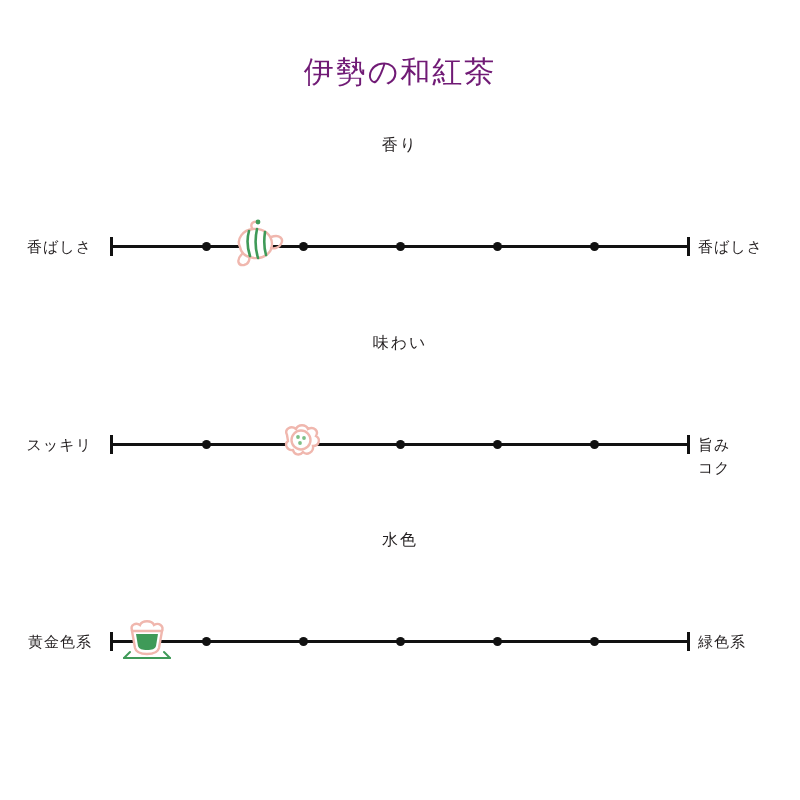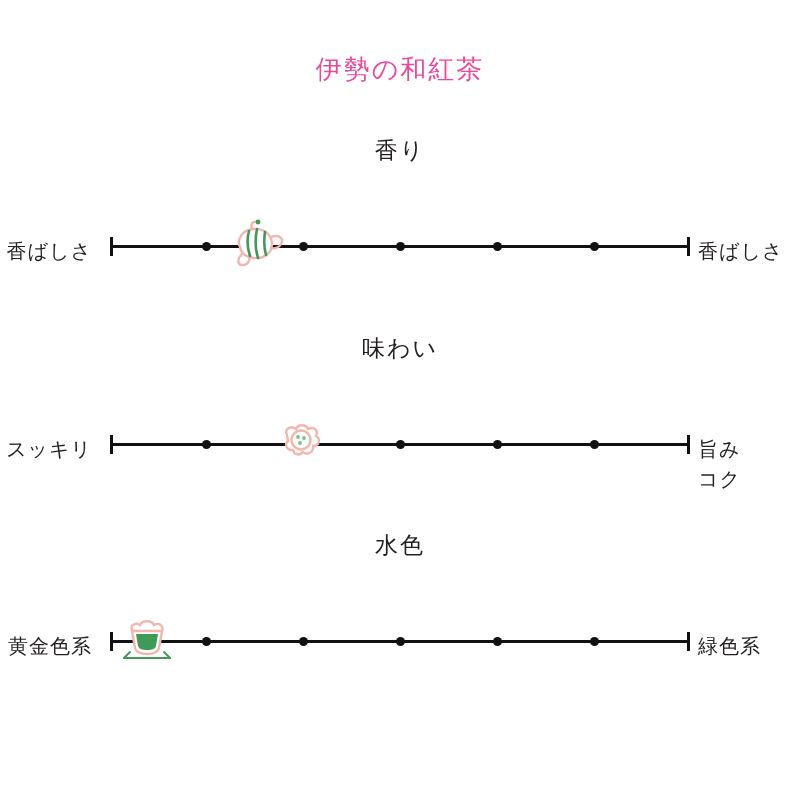--- a/index.html
+++ b/index.html
@@ -18,34 +18,34 @@
   .page {
     position: absolute;
     inset: 0;
   }
   .chart-title {
     position: absolute;
     top: 52px;
     left: 0;
     width: 800px;
     text-align: center;
-    font-size: 26px;
+    font-size: 30px;
     letter-spacing: 2px;
-    color: #ec4899;
+    color: #701a75;
     font-family: "Liberation Serif", serif;
   }
   .group {
     position: absolute;
     left: 0;
     width: 800px;
   }
   .group-label {
     width: 800px;
     text-align: center;
-    font-size: 23px;
+    font-size: 16px;
     letter-spacing: 2px;
     color: #231f20;
     font-family: "Liberation Serif", serif;
   }
   .axis-wrap {
     position: absolute;
     left: 0;
     width: 800px;
     height: 60px;
   }
@@ -70,21 +70,21 @@
     position: absolute;
     width: 9px;
     height: 9px;
     border-radius: 50%;
     background: #111111;
     top: 25px;
     margin-left: -4px;
   }
   .end-label {
     position: absolute;
-    font-size: 20px;
+    font-size: 15px;
     letter-spacing: 1px;
     color: #231f20;
     font-family: "Liberation Serif", serif;
     white-space: nowrap;
     line-height: 1.5;
   }
   .end-label.left {
     right: 708px;
     text-align: right;
     top: 19px;

